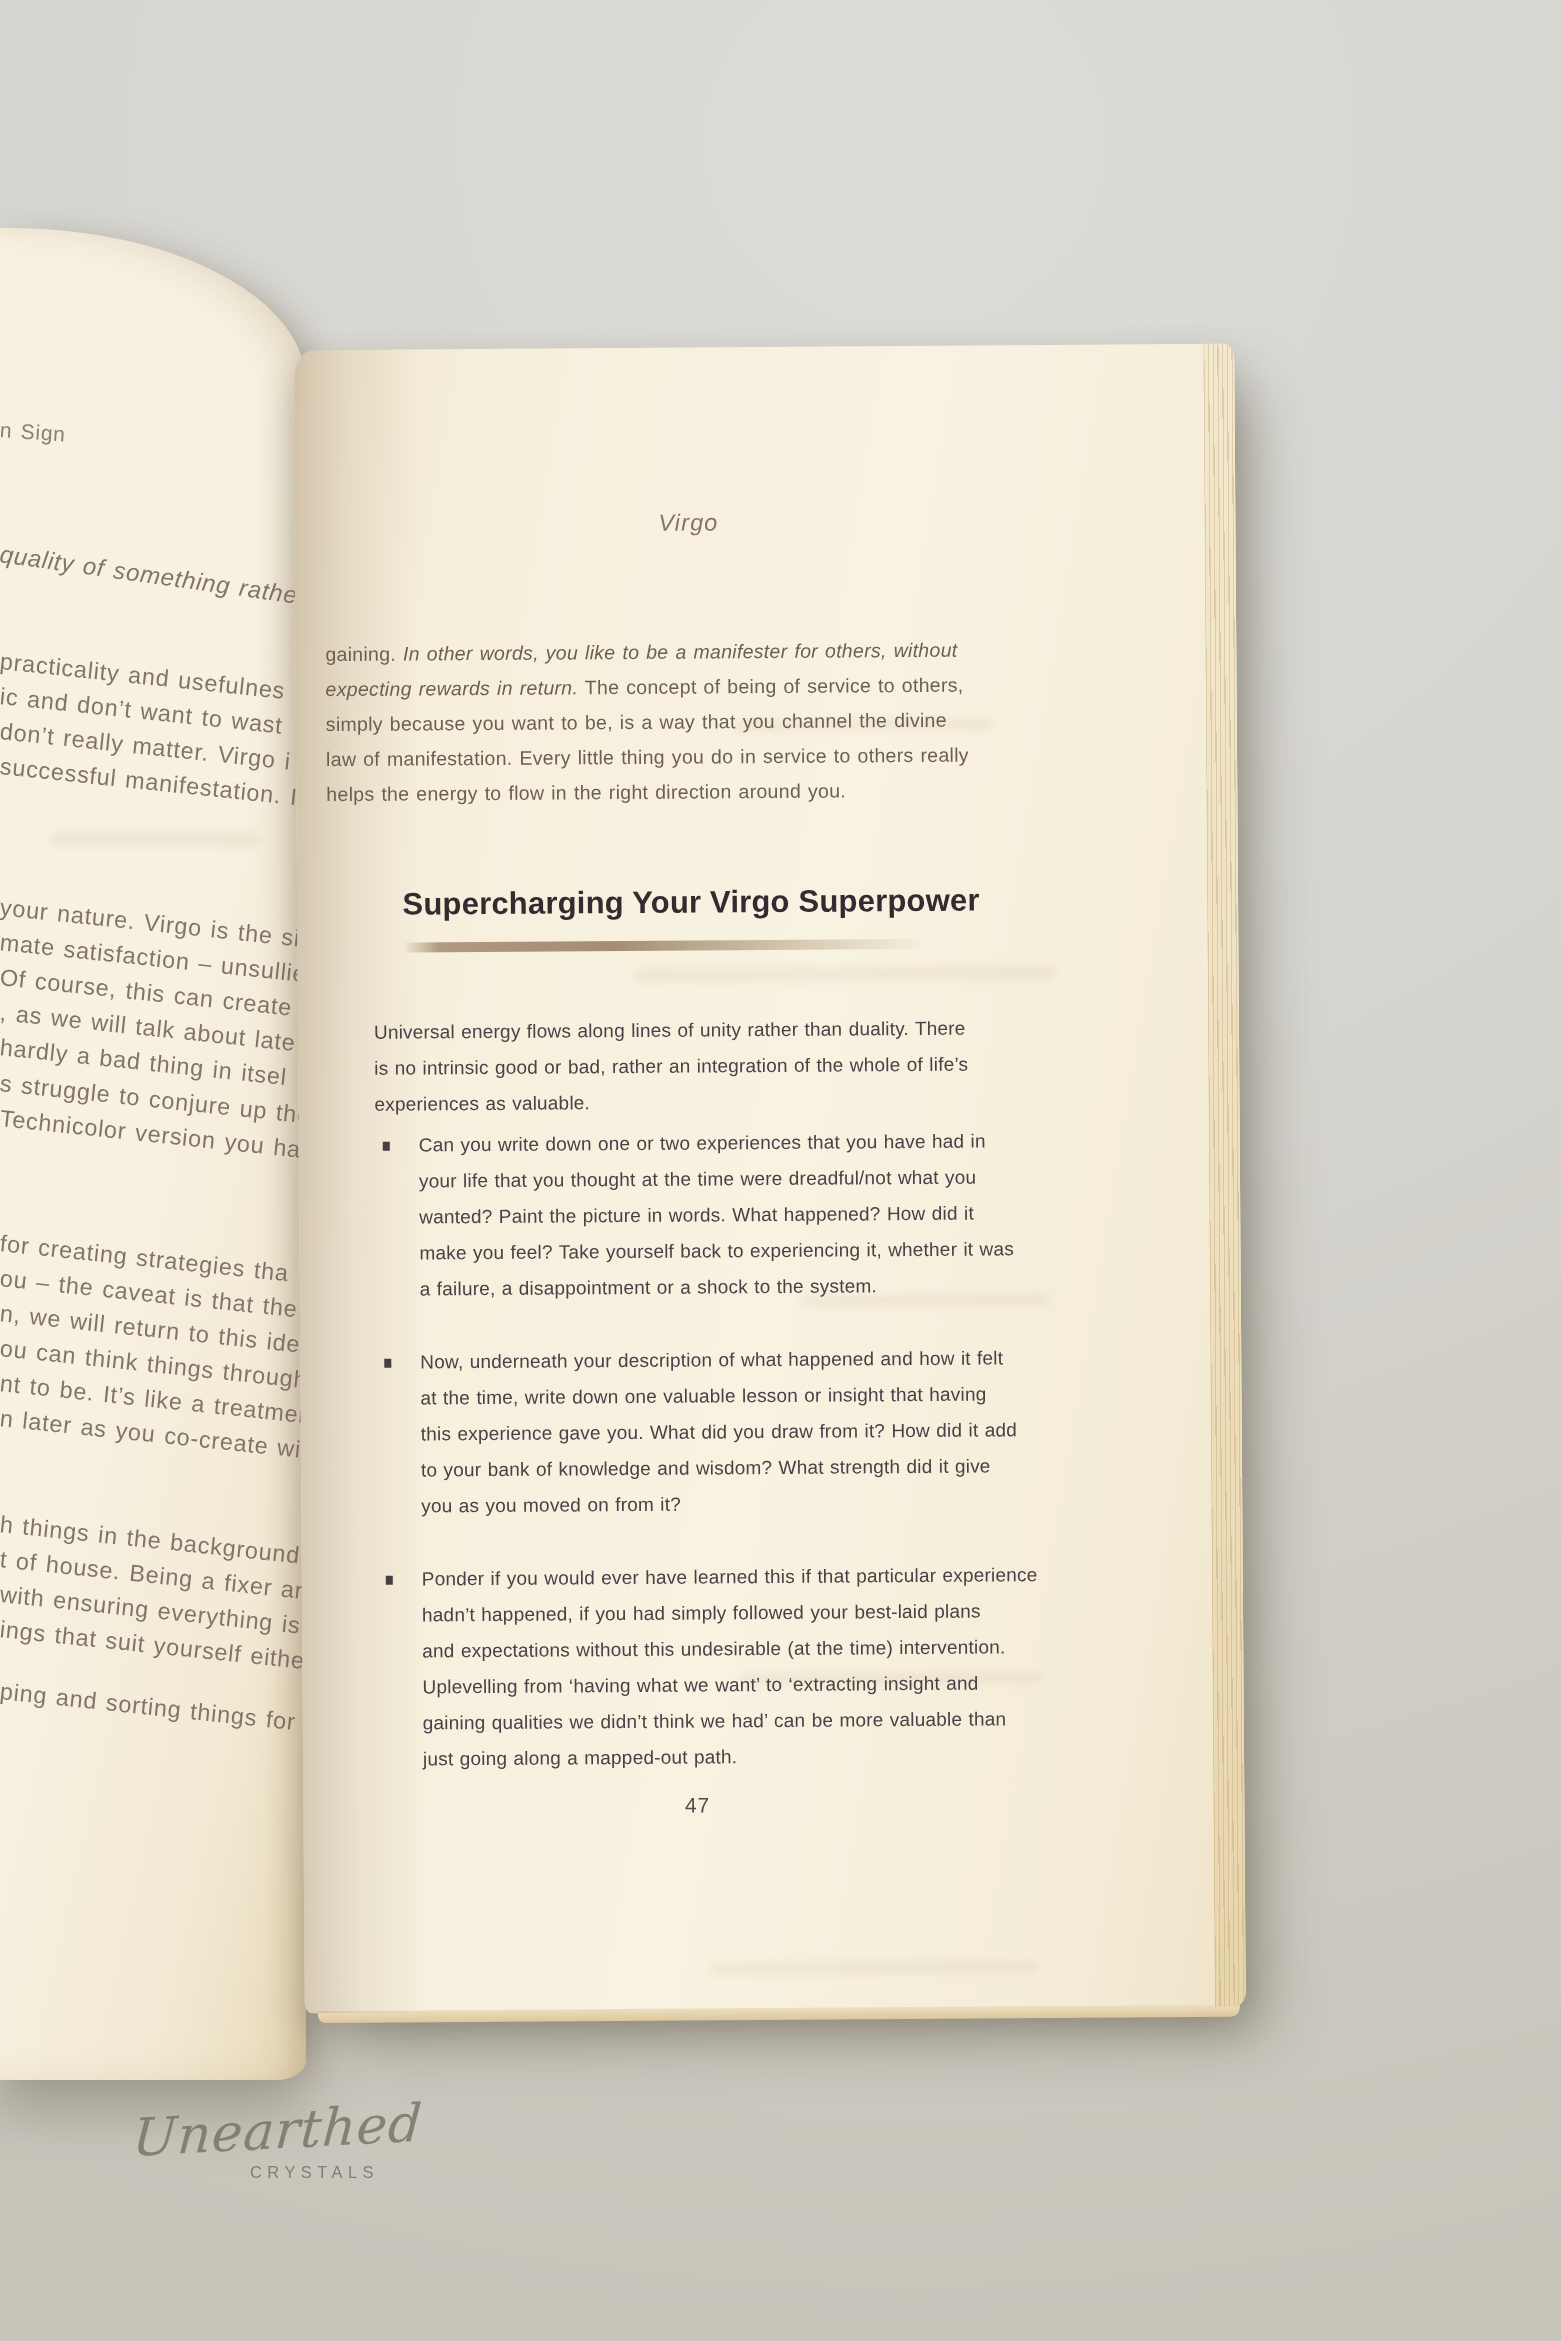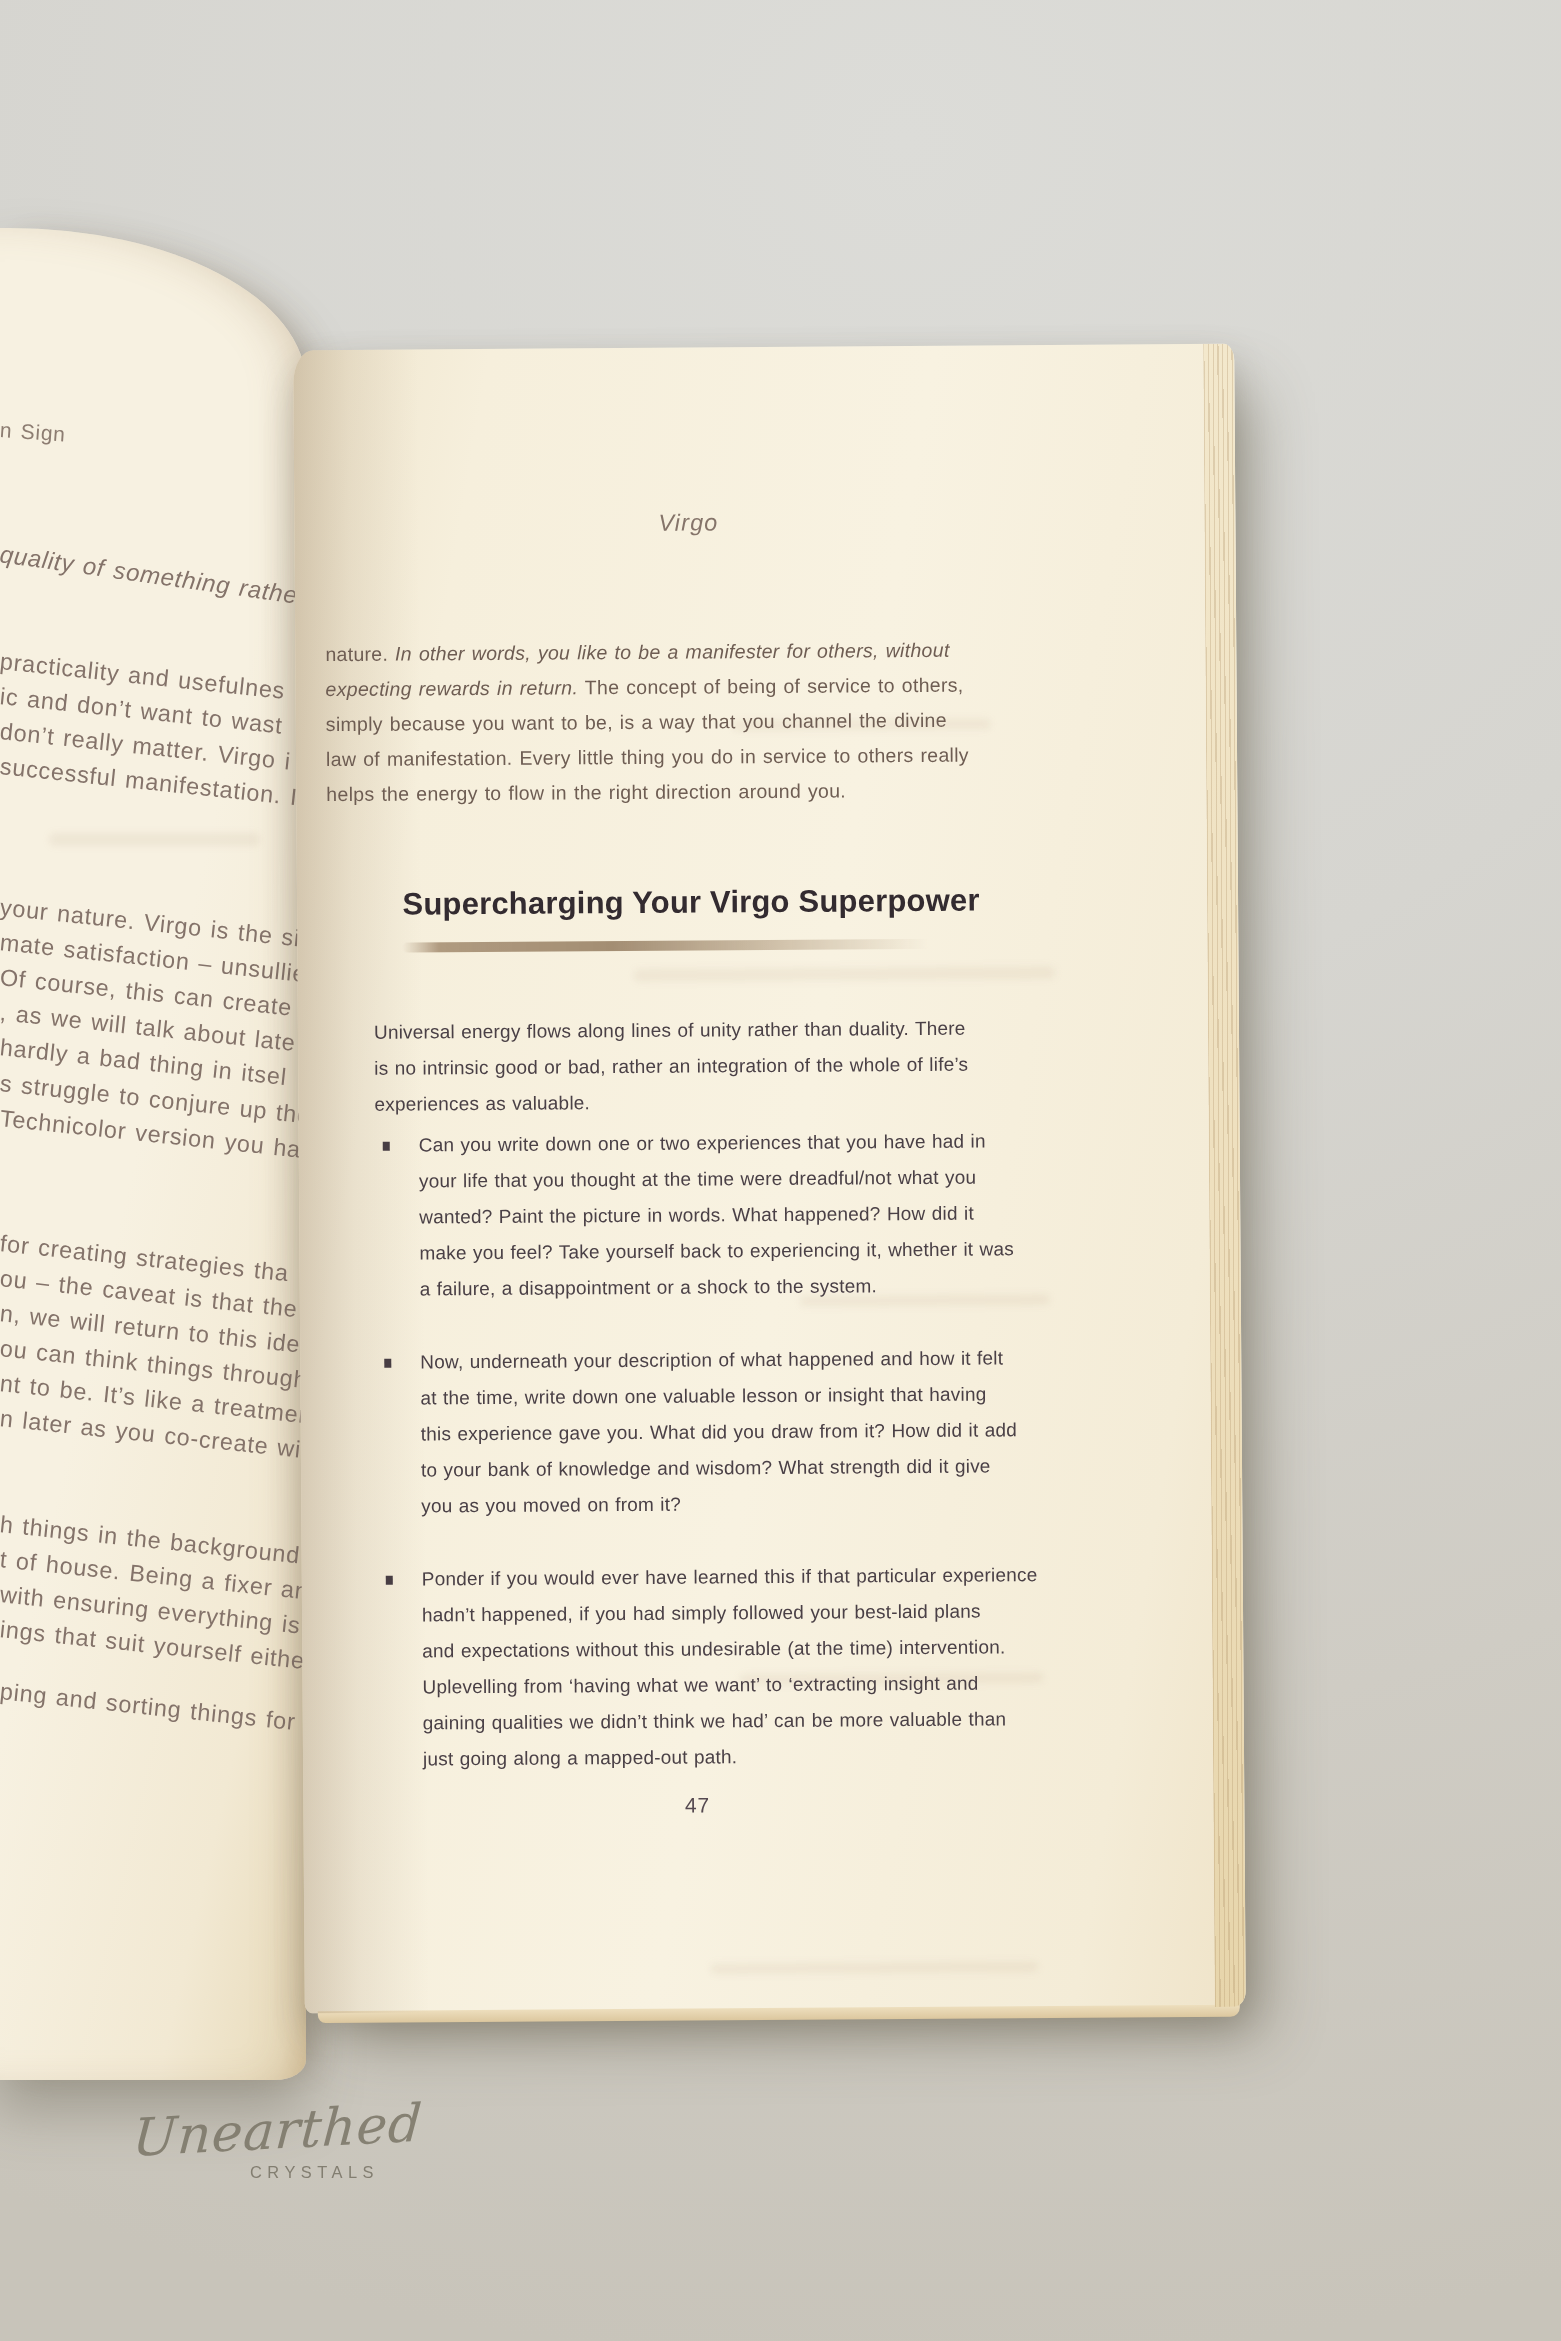--- a/index.html
+++ b/index.html
@@ -150,21 +150,21 @@
     <div class="fore-edge"></div>
 
     <div class="smudge" style="top:373px;left:437px;width:258px;height:11px"></div>
     <div class="smudge" style="top:621px;left:336px;width:422px;height:12.5px"></div>
     <div class="smudge" style="top:949px;left:500px;width:250px;height:11px"></div>
     <div class="smudge" style="top:1327px;left:437px;width:304px;height:11px"></div>
     <div class="smudge" style="top:1616px;left:406px;width:328px;height:11px"></div>
 
     <div class="rp-header">Virgo</div>
 
-    <p class="p1"><span>nature. </span><span class="it">In other words, you like to be a manifester for others, without
+    <p class="p1"><span>gaining. </span><span class="it">In other words, you like to be a manifester for others, without
 expecting rewards in return.</span><span> The concept of being of service to others,
 simply because you want to be, is a way that you channel the divine
 law of manifestation. Every little thing you do in service to others really
 helps the energy to flow in the right direction around you.</span></p>
 
     <h2 class="sec-heading">Supercharging Your Virgo Superpower</h2>
     <div class="grad-bar"></div>
 
     <p class="p2">Universal energy flows along lines of unity rather than duality. There
 is no intrinsic good or bad, rather an integration of the whole of life’s

